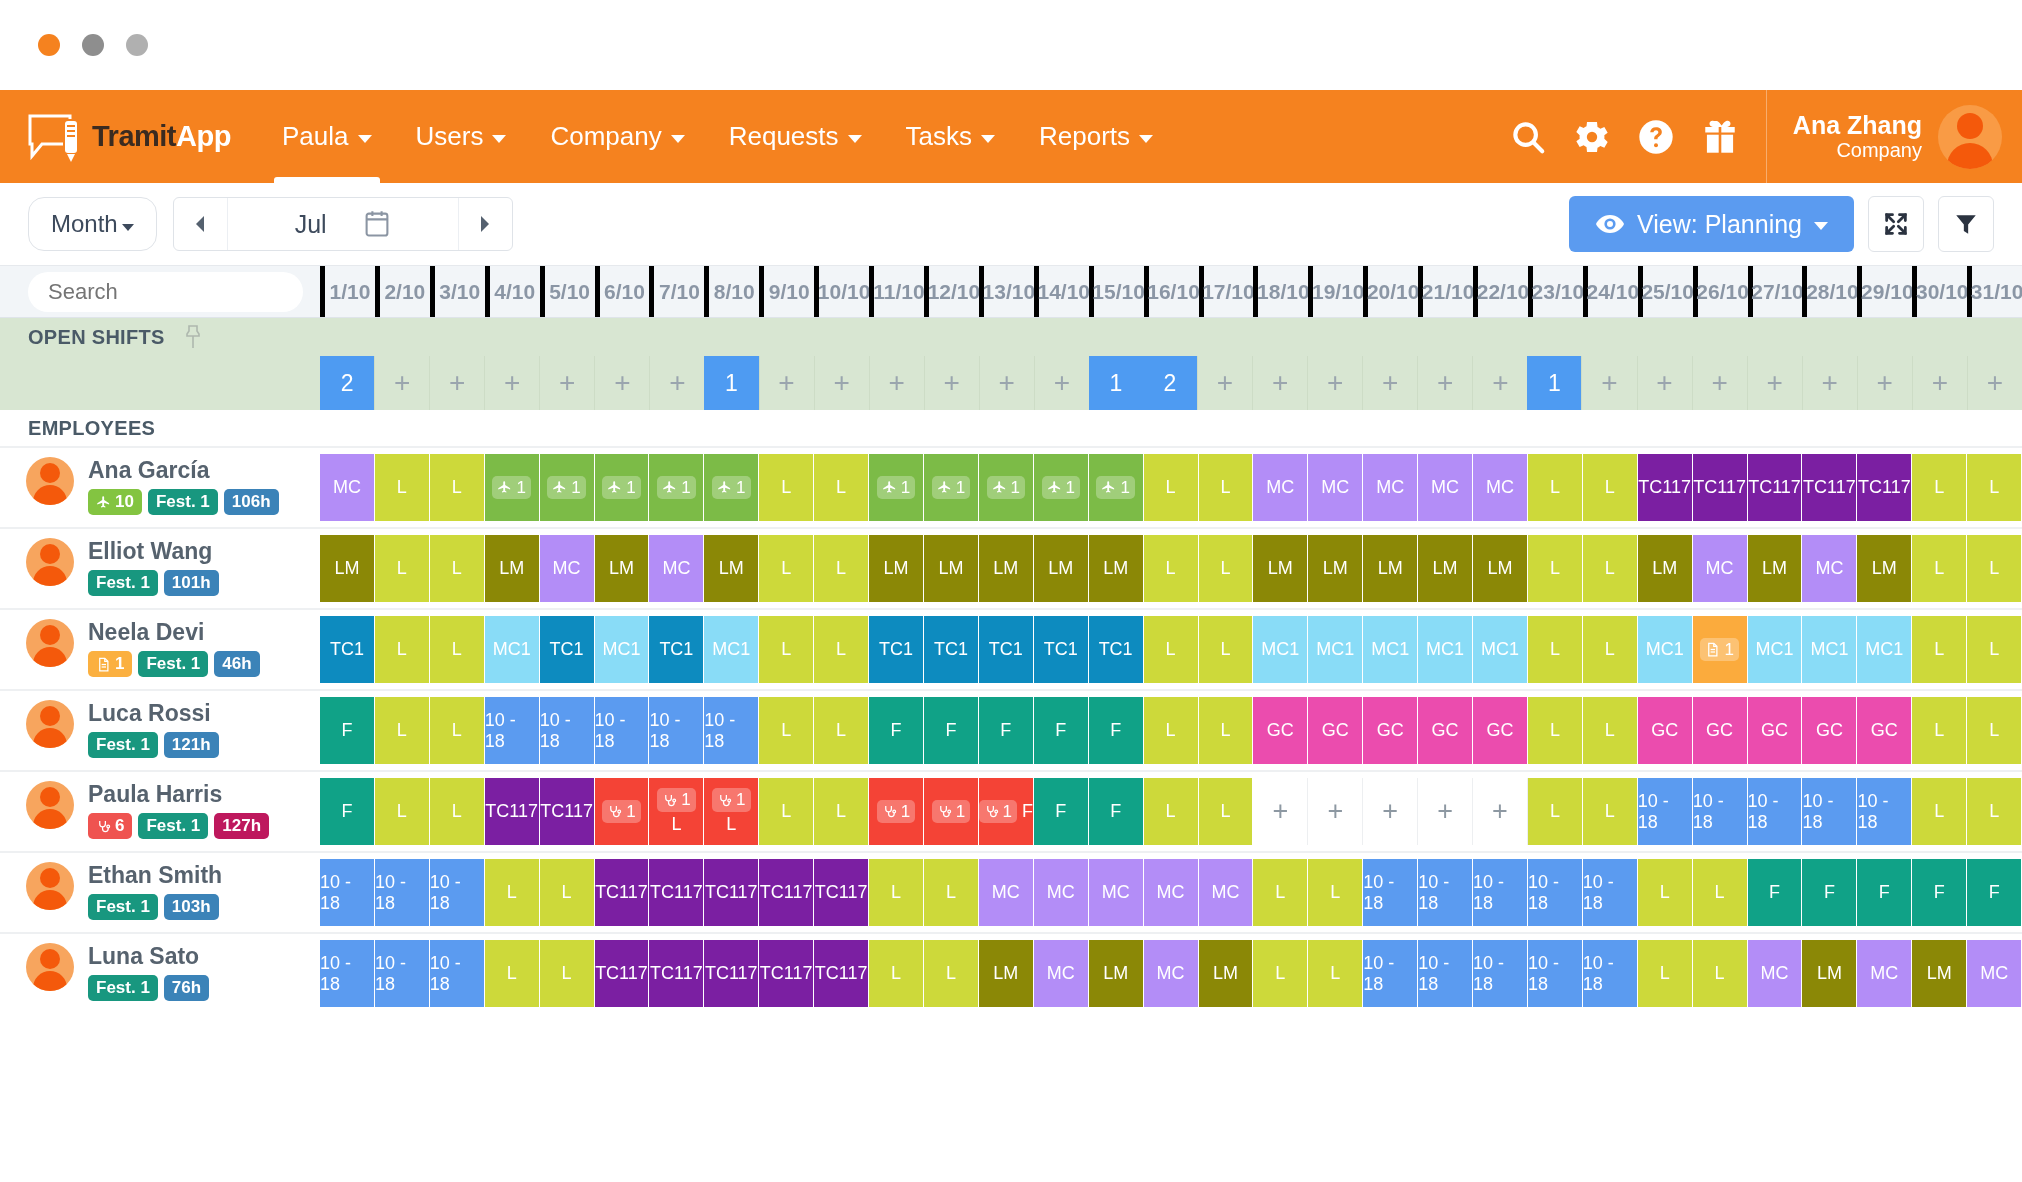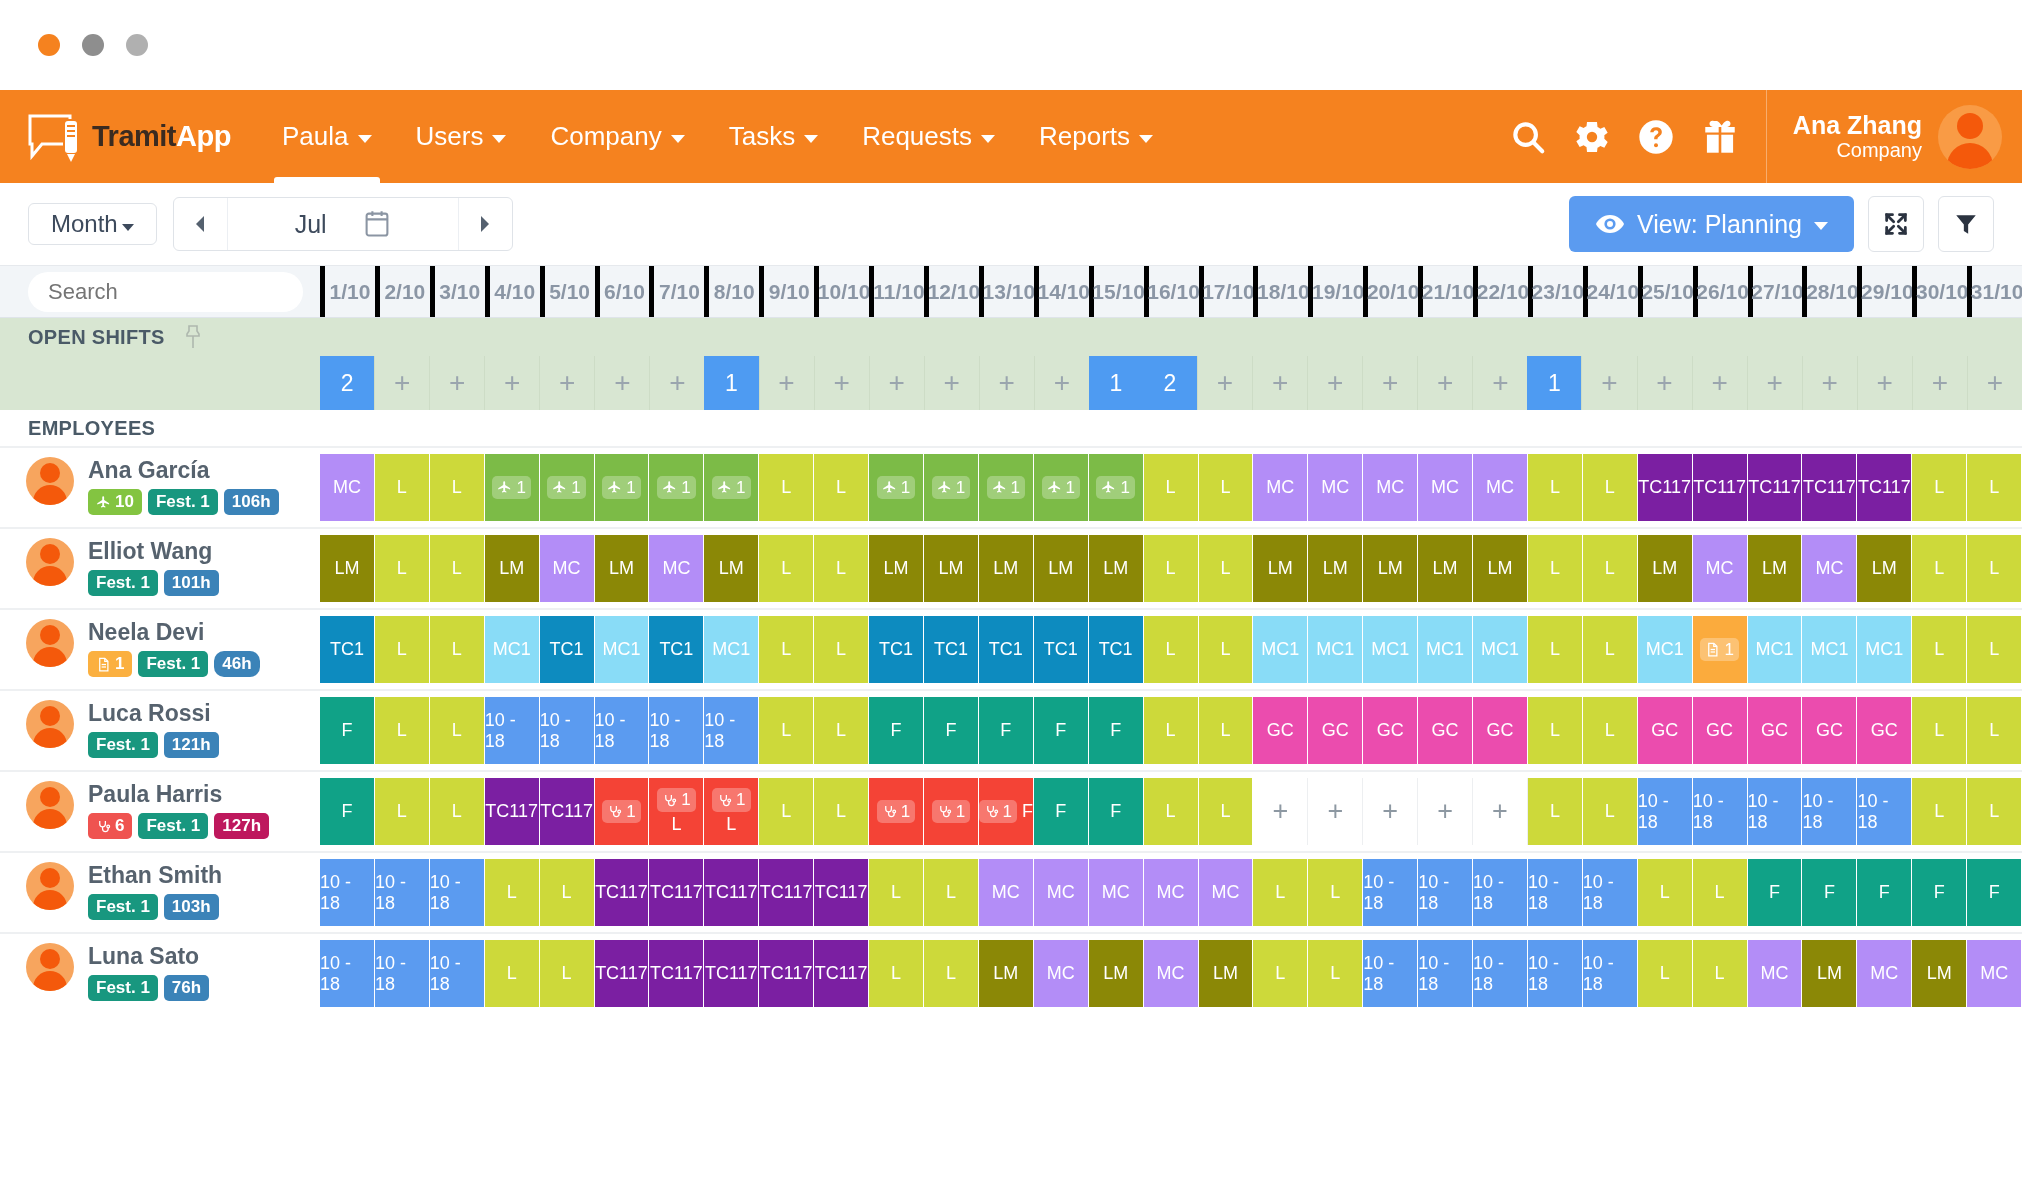--- a/index.html
+++ b/index.html
@@ -64,21 +64,21 @@
   
   .toolbar {
     height: 83px; background: #ffffff; border-bottom: 1px solid #e6e9ed;
     display: flex; align-items: center; padding: 0 28px; gap: 16px;
   }
   .btn {
     border: 1px solid #dfe3e8; background: #fff; border-radius: 6px;
     color: #3d4a5c; font-size: 24px; display: flex; align-items: center;
     justify-content: center; cursor: pointer;
   }
-  .month-btn { height: 42px; padding: 0 22px; gap: 4px; }
+  .month-btn { height: 54px; padding: 0 22px; gap: 4px; border-radius: 16px; }
   .month-btn .caret { width:0;height:0;border-left:6px solid transparent;border-right:6px solid transparent;border-top:7px solid #3d4a5c;margin-top:6px;}
   .nav-group { display: flex; height: 54px; border: 1px solid #dfe3e8; border-radius: 6px; overflow: hidden; background:#fff; }
   .nav-group > div { display:flex; align-items:center; justify-content:center; cursor:pointer; color:#3d4a5c;}
   .arrow-cell { width: 54px; border-right: 1px solid #eceff3; font-size: 20px; }
   .arrow-cell.right { border-right: none; border-left: 1px solid #eceff3; }
   .month-label-cell { width: 230px; gap: 36px; font-size: 25px; }
   .tb-right { margin-left: auto; display: flex; align-items: center; gap: 14px; }
   .view-btn {
     background: #5b9bf0; color: #fff; border: none; border-radius: 6px;
     height: 56px; padding: 8px 26px; font-size: 25px; display: flex;
@@ -186,25 +186,25 @@
     </div>
     <div class="navitem">
       <span>Users</span>
       <span class="caret"></span>
     </div>
     <div class="navitem">
       <span>Company</span>
       <span class="caret"></span>
     </div>
     <div class="navitem">
+      <span>Requests</span>
+      <span class="caret"></span>
+    </div>
+    <div class="navitem">
       <span>Tasks</span>
-      <span class="caret"></span>
-    </div>
-    <div class="navitem">
-      <span>Requests</span>
       <span class="caret"></span>
     </div>
     <div class="navitem">
       <span>Reports</span>
       <span class="caret"></span>
     </div>
   </div>
 
   <div class="nav-right">
     <div class="nav-icon">
@@ -728,21 +728,21 @@
                   <path d="M14 2v5h5"></path>
                   <line x1="9" y1="12" x2="16" y2="12"></line>
                   <line x1="9" y1="16" x2="16" y2="16"></line>
                 </svg>
               </span>
               <span>1</span>
             </div>
             <div class="badge fest" style="background: rgb(24, 151, 127);">
               <span>Fest. 1</span>
             </div>
-            <div class="badge hours" style="background: rgb(59, 131, 184); border-radius: 10px;">
+            <div class="badge hours" style="background: rgb(59, 131, 184);">
               <span>46h</span>
             </div>
           </div>
         </div>
       </div>
       <div class="emp-cells">
         <div class="cell" style="background: rgb(13, 139, 191);">
           <span>TC1</span>
         </div>
         <div class="cell" style="background: rgb(205, 217, 58);">

